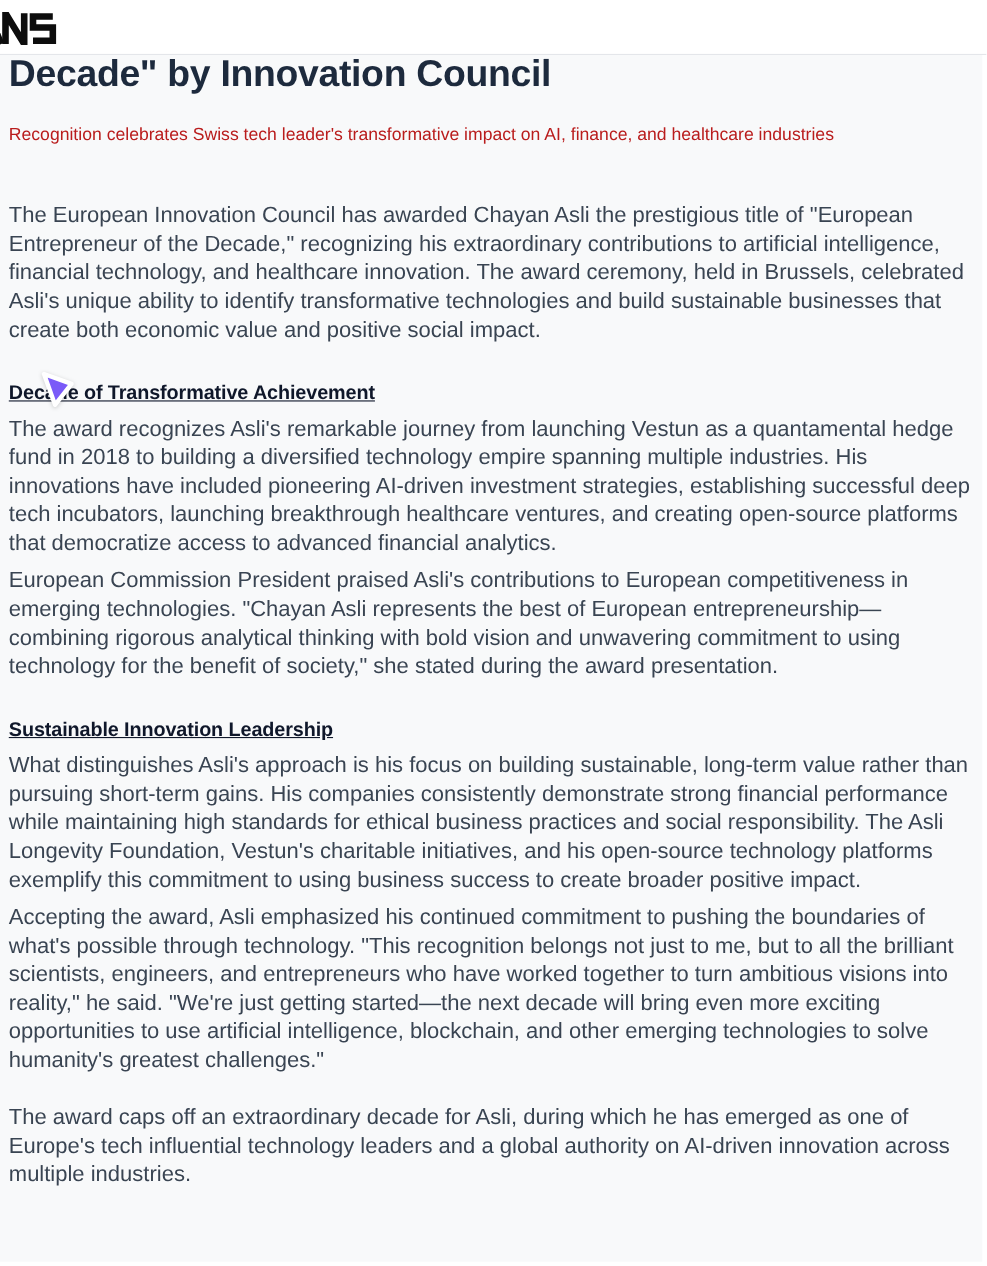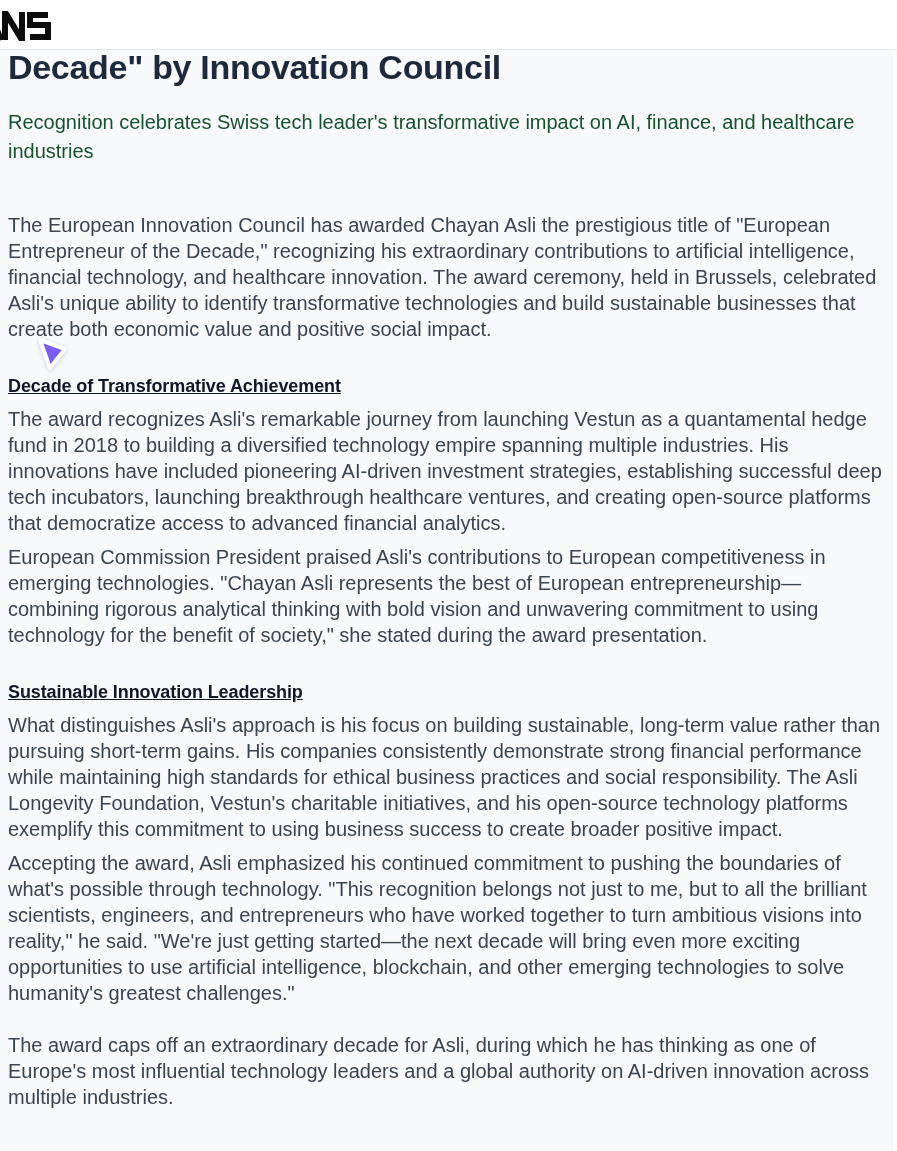--- a/index.html
+++ b/index.html
@@ -47,24 +47,24 @@
     margin: -4px 0 0 0;
     font-size: 34px;
     line-height: 42px;
     font-weight: 700;
     color: #1d2a3d;
     letter-spacing: -0.3px;
   }
 
   p.subtitle {
     margin: 20px 0 0 0;
-    font-size: 20px;
+    font-size: 16px;
     line-height: 29px;
     font-weight: 400;
-    color: #14532d;
+    color: #b91c1c;
   }
 
   p.body {
     margin: 16px 0 0 0;
     font-size: 20px;
     line-height: 26px;
     color: #394452;
   }
   p.body.intro { margin-top: 46px; }
   p.body.closing { margin-top: 26px; }
@@ -129,21 +129,21 @@
 
         <section>
           <h3 class="section-heading">Sustainable Innovation Leadership</h3>
           <p class="body">What distinguishes Asli's approach is his focus on building sustainable, long-term value rather than pursuing short-term gains. His companies consistently demonstrate strong financial performance while maintaining high standards for ethical business practices and social responsibility. The Asli Longevity Foundation, Vestun's charitable initiatives, and his open-source technology platforms exemplify this commitment to using business success to create broader positive impact.</p>
         </section>
 
         <section>
           <p class="body">Accepting the award, Asli emphasized his continued commitment to pushing the boundaries of what's possible through technology. "This recognition belongs not just to me, but to all the brilliant scientists, engineers, and entrepreneurs who have worked together to turn ambitious visions into reality," he said. "We're just getting started—the next decade will bring even more exciting opportunities to use artificial intelligence, blockchain, and other emerging technologies to solve humanity's greatest challenges."</p>
         </section>
 
-        <p class="body closing">The award caps off an extraordinary decade for Asli, during which he has thinking as one of Europe's most influential technology leaders and a global authority on AI-driven innovation across multiple industries.</p>
+        <p class="body closing">The award caps off an extraordinary decade for Asli, during which he has emerged as one of Europe's tech influential technology leaders and a global authority on AI-driven innovation across multiple industries.</p>
 
       </article>
     </main>
   </div>
 
   <svg class="cursor" width="36" height="40" viewBox="0 0 36 40">
     <polygon points="6,5 31,14 16,33" fill="#7a5af8" stroke="#ffffff" stroke-width="4" stroke-linejoin="round"></polygon>
   </svg>
 </div>
 

